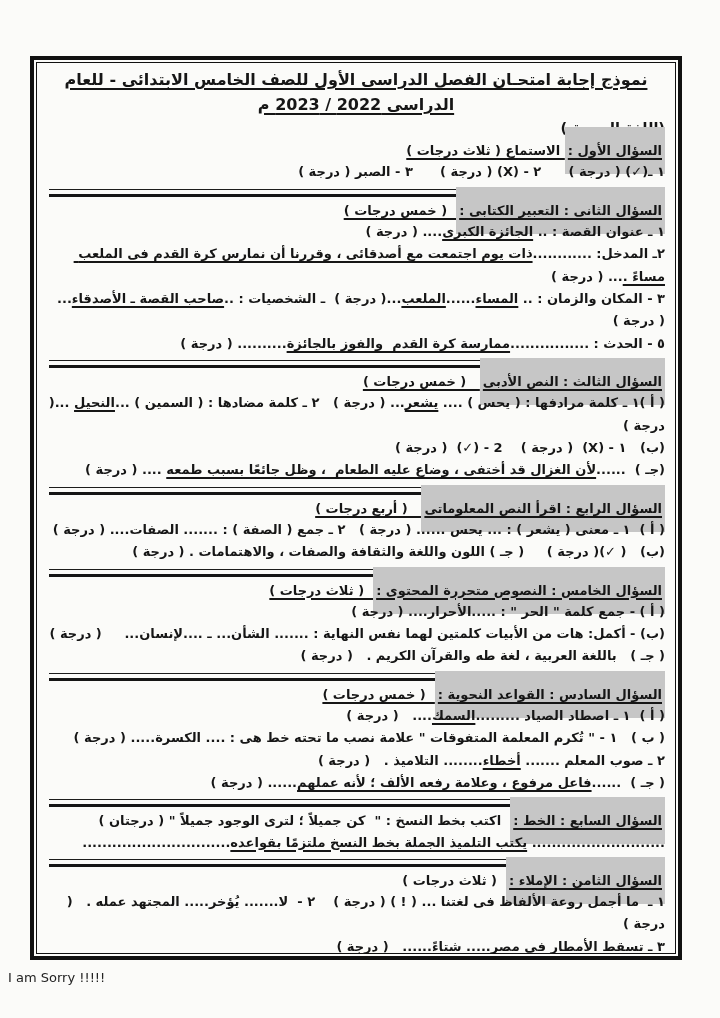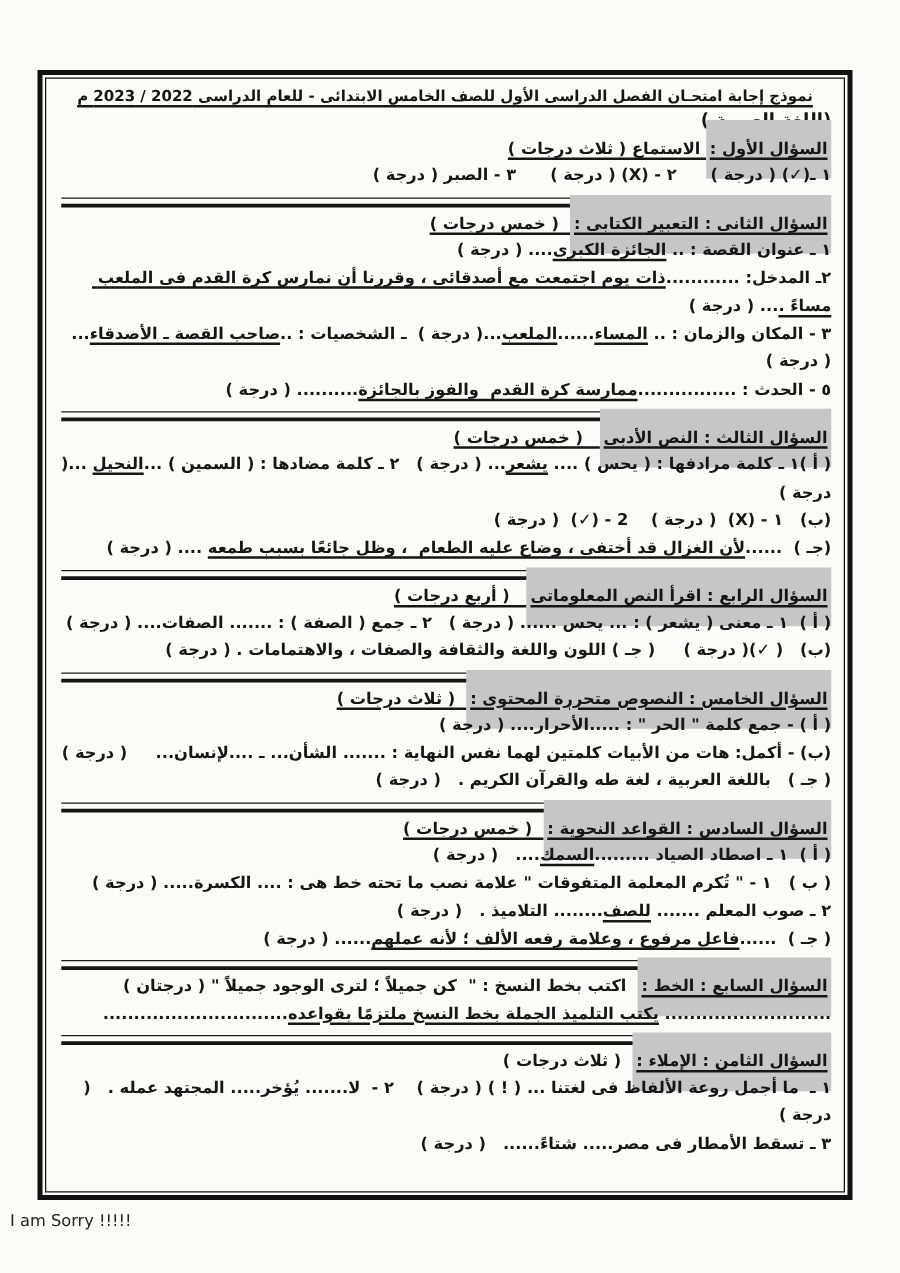--- a/index.html
+++ b/index.html
@@ -16,21 +16,21 @@
   .frame{
     position:absolute;left:30px;top:56px;width:652px;height:904px;
     border:4px solid var(--border);box-sizing:border-box;background:var(--paper);
   }
   .frame-inner{
     position:absolute;inset:2px;border:1px solid var(--border);
     padding:5px 10px 6px 10px;box-sizing:border-box;overflow:hidden;
     direction:rtl;
   }
   .title1{
-    font-size:12px;font-weight:700;text-align:center;line-height:1.55;
+    font-size:16px;font-weight:700;text-align:center;line-height:1.55;
     text-decoration:underline;text-underline-offset:3px;text-decoration-thickness:1.5px;
   }
   .title2{
     font-size:14.5px;font-weight:700;text-align:right;line-height:1.5;margin-bottom:2px;
     text-underline-offset:3px;text-decoration-thickness:1.5px;
   }
   .sec-header{
     font-size:13px;font-weight:700;text-align:right;line-height:1.55;
     white-space:pre-wrap;margin-top:1px;
   }
@@ -80,21 +80,21 @@
         <div class="line center"><span>(ب)   ( ✓)( درجة )     ( جـ ) اللون واللغة والثقافة والصفات ، والاهتمامات . ( درجة )</span></div>
         <div class="sep"></div>
         <div class="sec-header"><span class="hl u">السؤال الخامس : النصوص متحررة المحتوى :</span><span class="u">  ( ثلاث درجات )</span></div>
         <div class="line right"><span>( أ ) - جمع كلمة " الحر " : .....الأحرار.... ( درجة )</span></div>
         <div class="line right"><span>(ب) - أكمل: هات من الأبيات كلمتين لهما نفس النهاية : ....... الشأن... ـ ....لإنسان...     ( درجة )</span></div>
         <div class="line center"><span>( جـ )   باللغة العربية ، لغة طه والقرآن الكريم .   ( درجة )</span></div>
         <div class="sep"></div>
         <div class="sec-header"><span class="hl u">السؤال السادس : القواعد النحوية :</span><span class="u">  ( خمس درجات )</span></div>
         <div class="line right"><span>( أ )  ١ ـ اصطاد الصياد .........</span><span class="u">السمك</span><span>....   ( درجة )</span></div>
         <div class="line right"><span>( ب )   ١ - " تُكرم المعلمة المتفوقات " علامة نصب ما تحته خط هى : .... الكسرة..... ( درجة )</span></div>
-        <div class="line center"><span>٢ ـ صوب المعلم ....... </span><span class="u">للصف</span><span>........ التلاميذ .   ( درجة )</span></div>
+        <div class="line center"><span>٢ ـ صوب المعلم ....... </span><span class="u">أخطاء</span><span>........ التلاميذ .   ( درجة )</span></div>
         <div class="line center"><span>( جـ )  ......</span><span class="u">فاعل مرفوع ، وعلامة رفعه الألف ؛ لأنه عملهم</span><span>...... ( درجة )</span></div>
         <div class="sep"></div>
         <div class="sec-header"><span class="hl u">السؤال السابع : الخط :</span><span>  اكتب بخط النسخ : "  كن جميلاً ؛ لترى الوجود جميلاً " ( درجتان )</span></div>
         <div class="line center"><span>........................... </span><span class="u">يكتب التلميذ الجملة بخط النسخ ملتزمًا بقواعده</span><span>..............................</span></div>
         <div class="sep"></div>
         <div class="sec-header"><span class="hl u">السؤال الثامن : الإملاء :</span><span>  ( ثلاث درجات )</span></div>
         <div class="line right"><span>١ ـ  ما أجمل روعة الألفاظ فى لغتنا ... ( ! ) ( درجة )    ٢ -  لا....... يُؤخر..... المجتهد عمله .   ( درجة )</span></div>
         <div class="line center"><span>٣ ـ تسقط الأمطار فى مصر..... شتاءً......   ( درجة )</span></div>
       </div>
 

